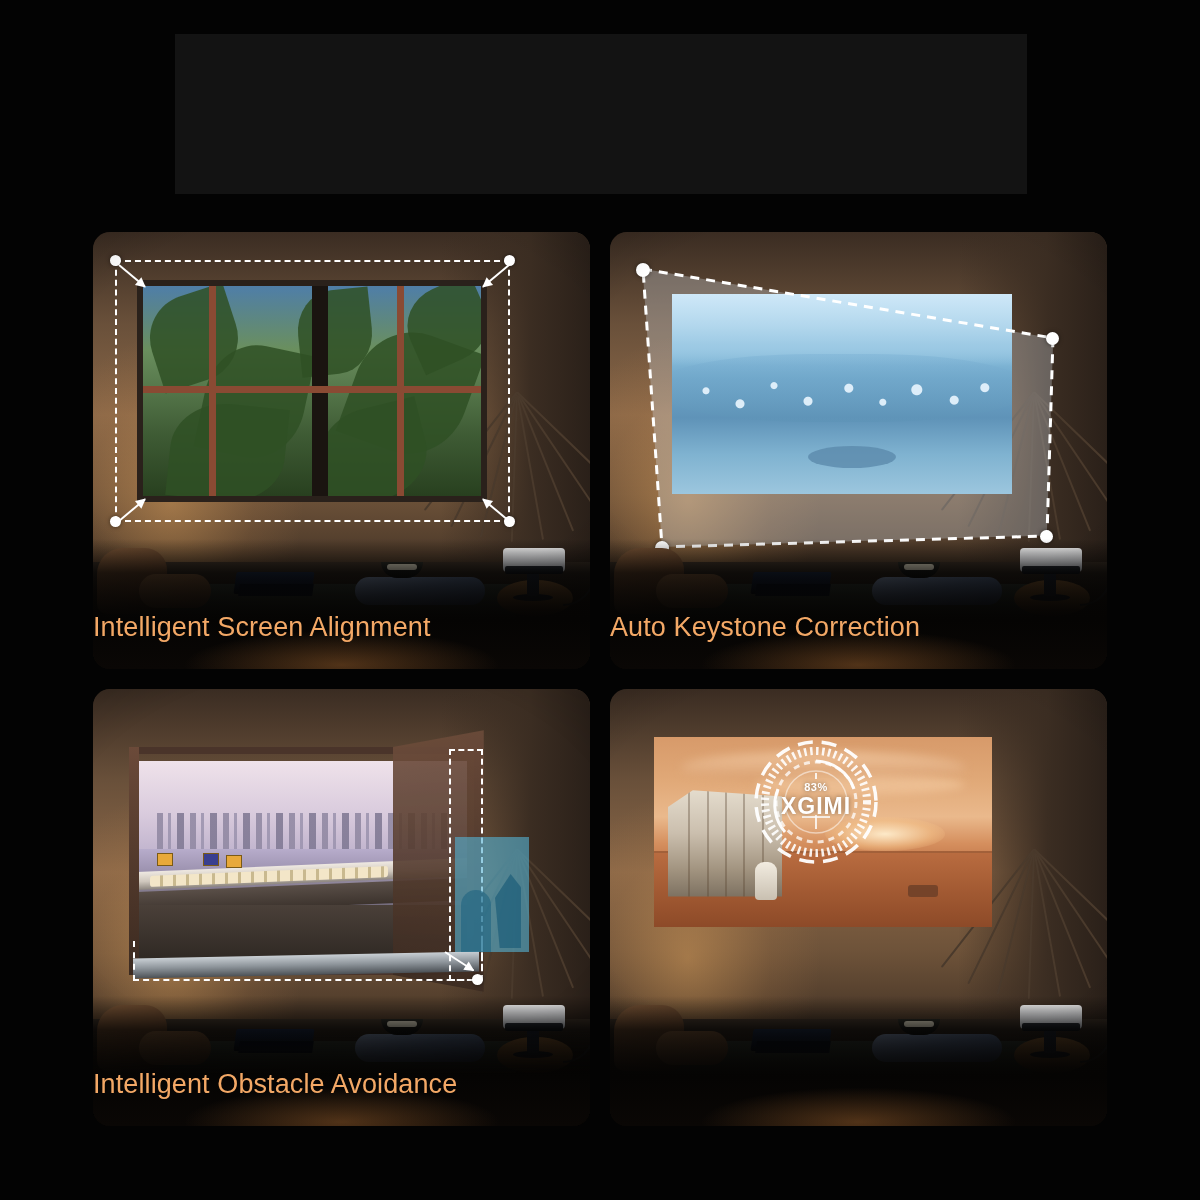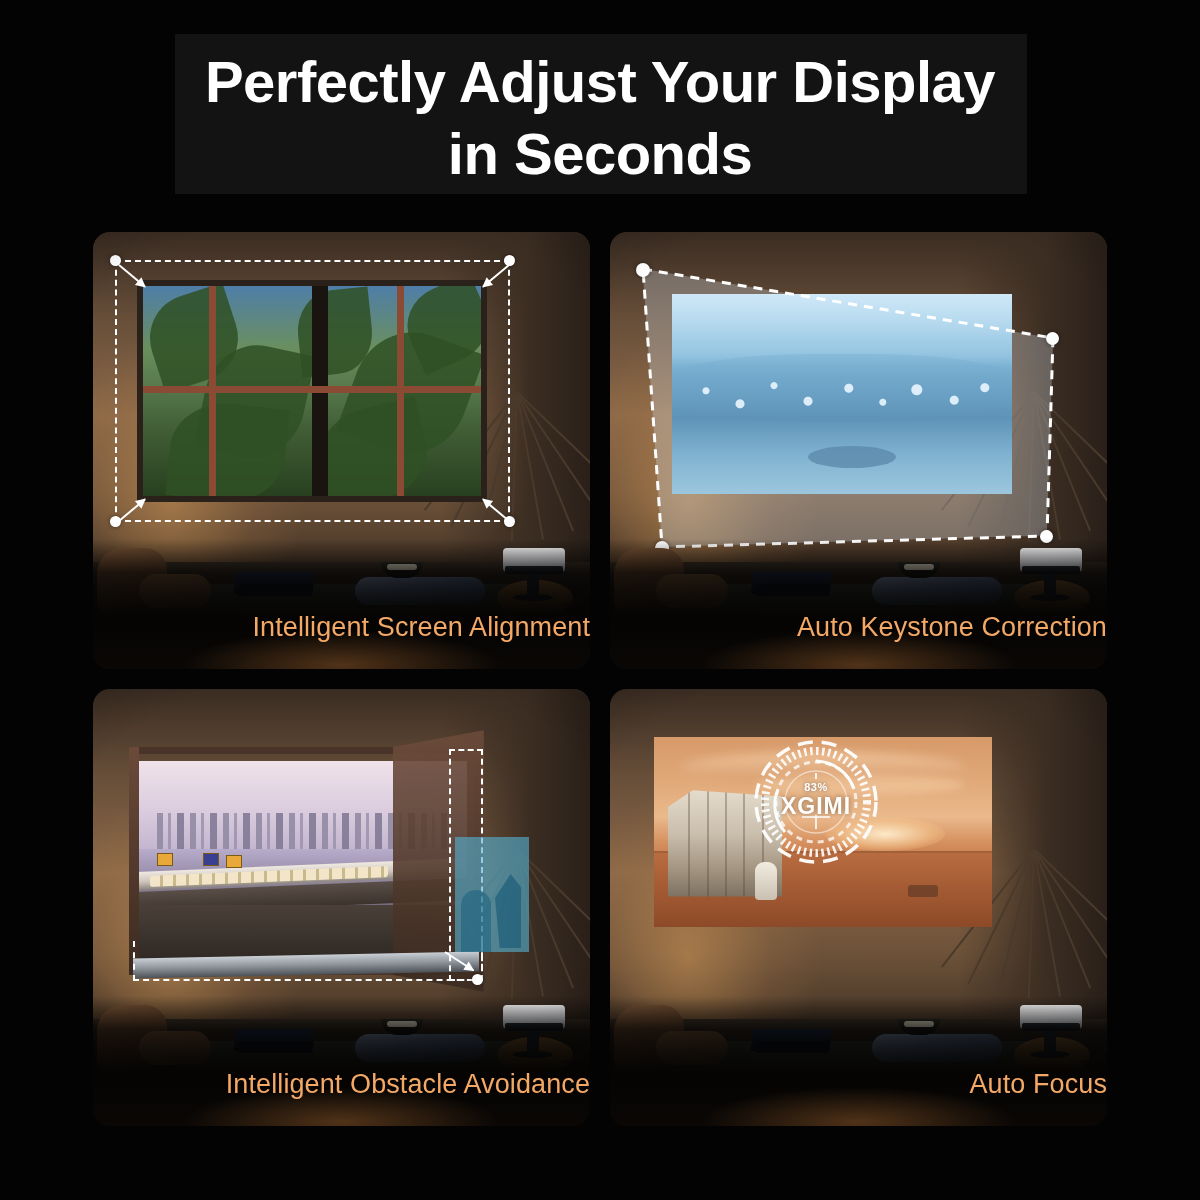--- a/index.html
+++ b/index.html
@@ -157,38 +157,34 @@
   .ring{position:absolute;left:141px;top:48px;width:130px;height:130px;}
   .ring svg{position:absolute;left:0;top:0;}
   .ring .pct{position:absolute;left:0;top:44px;width:130px;text-align:center;color:#fff;
         font-size:11px;font-weight:600;letter-spacing:.5px;text-shadow:0 0 4px rgba(0,0,0,.45);}
   .ring .brand{position:absolute;left:0;top:56px;width:130px;text-align:center;color:#fff;
         font-size:23px;font-weight:700;letter-spacing:1px;text-shadow:0 0 5px rgba(0,0,0,.4);}
 
   
   .label-fade{position:absolute;left:0;right:0;bottom:0;height:130px;
         background:linear-gradient(180deg,rgba(0,0,0,0) 0%,rgba(0,0,0,.72) 26%,#050403 62%,#0a0705 100%);}
-  .card-label{position:absolute;left:0;right:0;bottom:26px;text-align:right;
+  .card-label{position:absolute;left:0;right:0;bottom:26px;text-align:left;
         color:#f3a866;font-size:27px;font-weight:400;letter-spacing:.1px;
         font-family:"Liberation Sans",sans-serif;}
   .card-glow{position:absolute;left:6%;right:6%;bottom:-36px;height:80px;border-radius:50%;
         background:radial-gradient(50% 60% at 50% 50%, rgba(196,122,56,.38) 0%, rgba(0,0,0,0) 72%);}
   .vign{position:absolute;inset:0;pointer-events:none;
         background:radial-gradient(120% 95% at 50% 40%, rgba(0,0,0,0) 48%, rgba(0,0,0,.55) 100%);}
 </style>
 </head>
 <body>
 
 <div class="page">
 
   <div class="title-band"></div>
-  <div class="title">
-    <span>Perfectly Adjust Your Display</span>
-    <span class="l2">in Seconds</span>
-  </div>
 
   <div class="grid">
 
     <div class="card c0">
       <div class="scene">
         <div class="wall2"></div>
         <div class="wallglow"></div>
         <div class="wallR"></div>
 
         <div class="plant">
@@ -445,17 +441,16 @@
         <div class="table"></div>
         <div class="cord"></div>
         <div class="standb"></div>
         <div class="stand"></div>
         <div class="proj"></div>
 
         <div class="vign"></div>
       </div>
       <div class="label-fade"></div>
       <div class="card-glow"></div>
-      <div class="card-label">Auto Focus</div>
     </div>
 
   </div>
 </div>
 
 </body></html>

